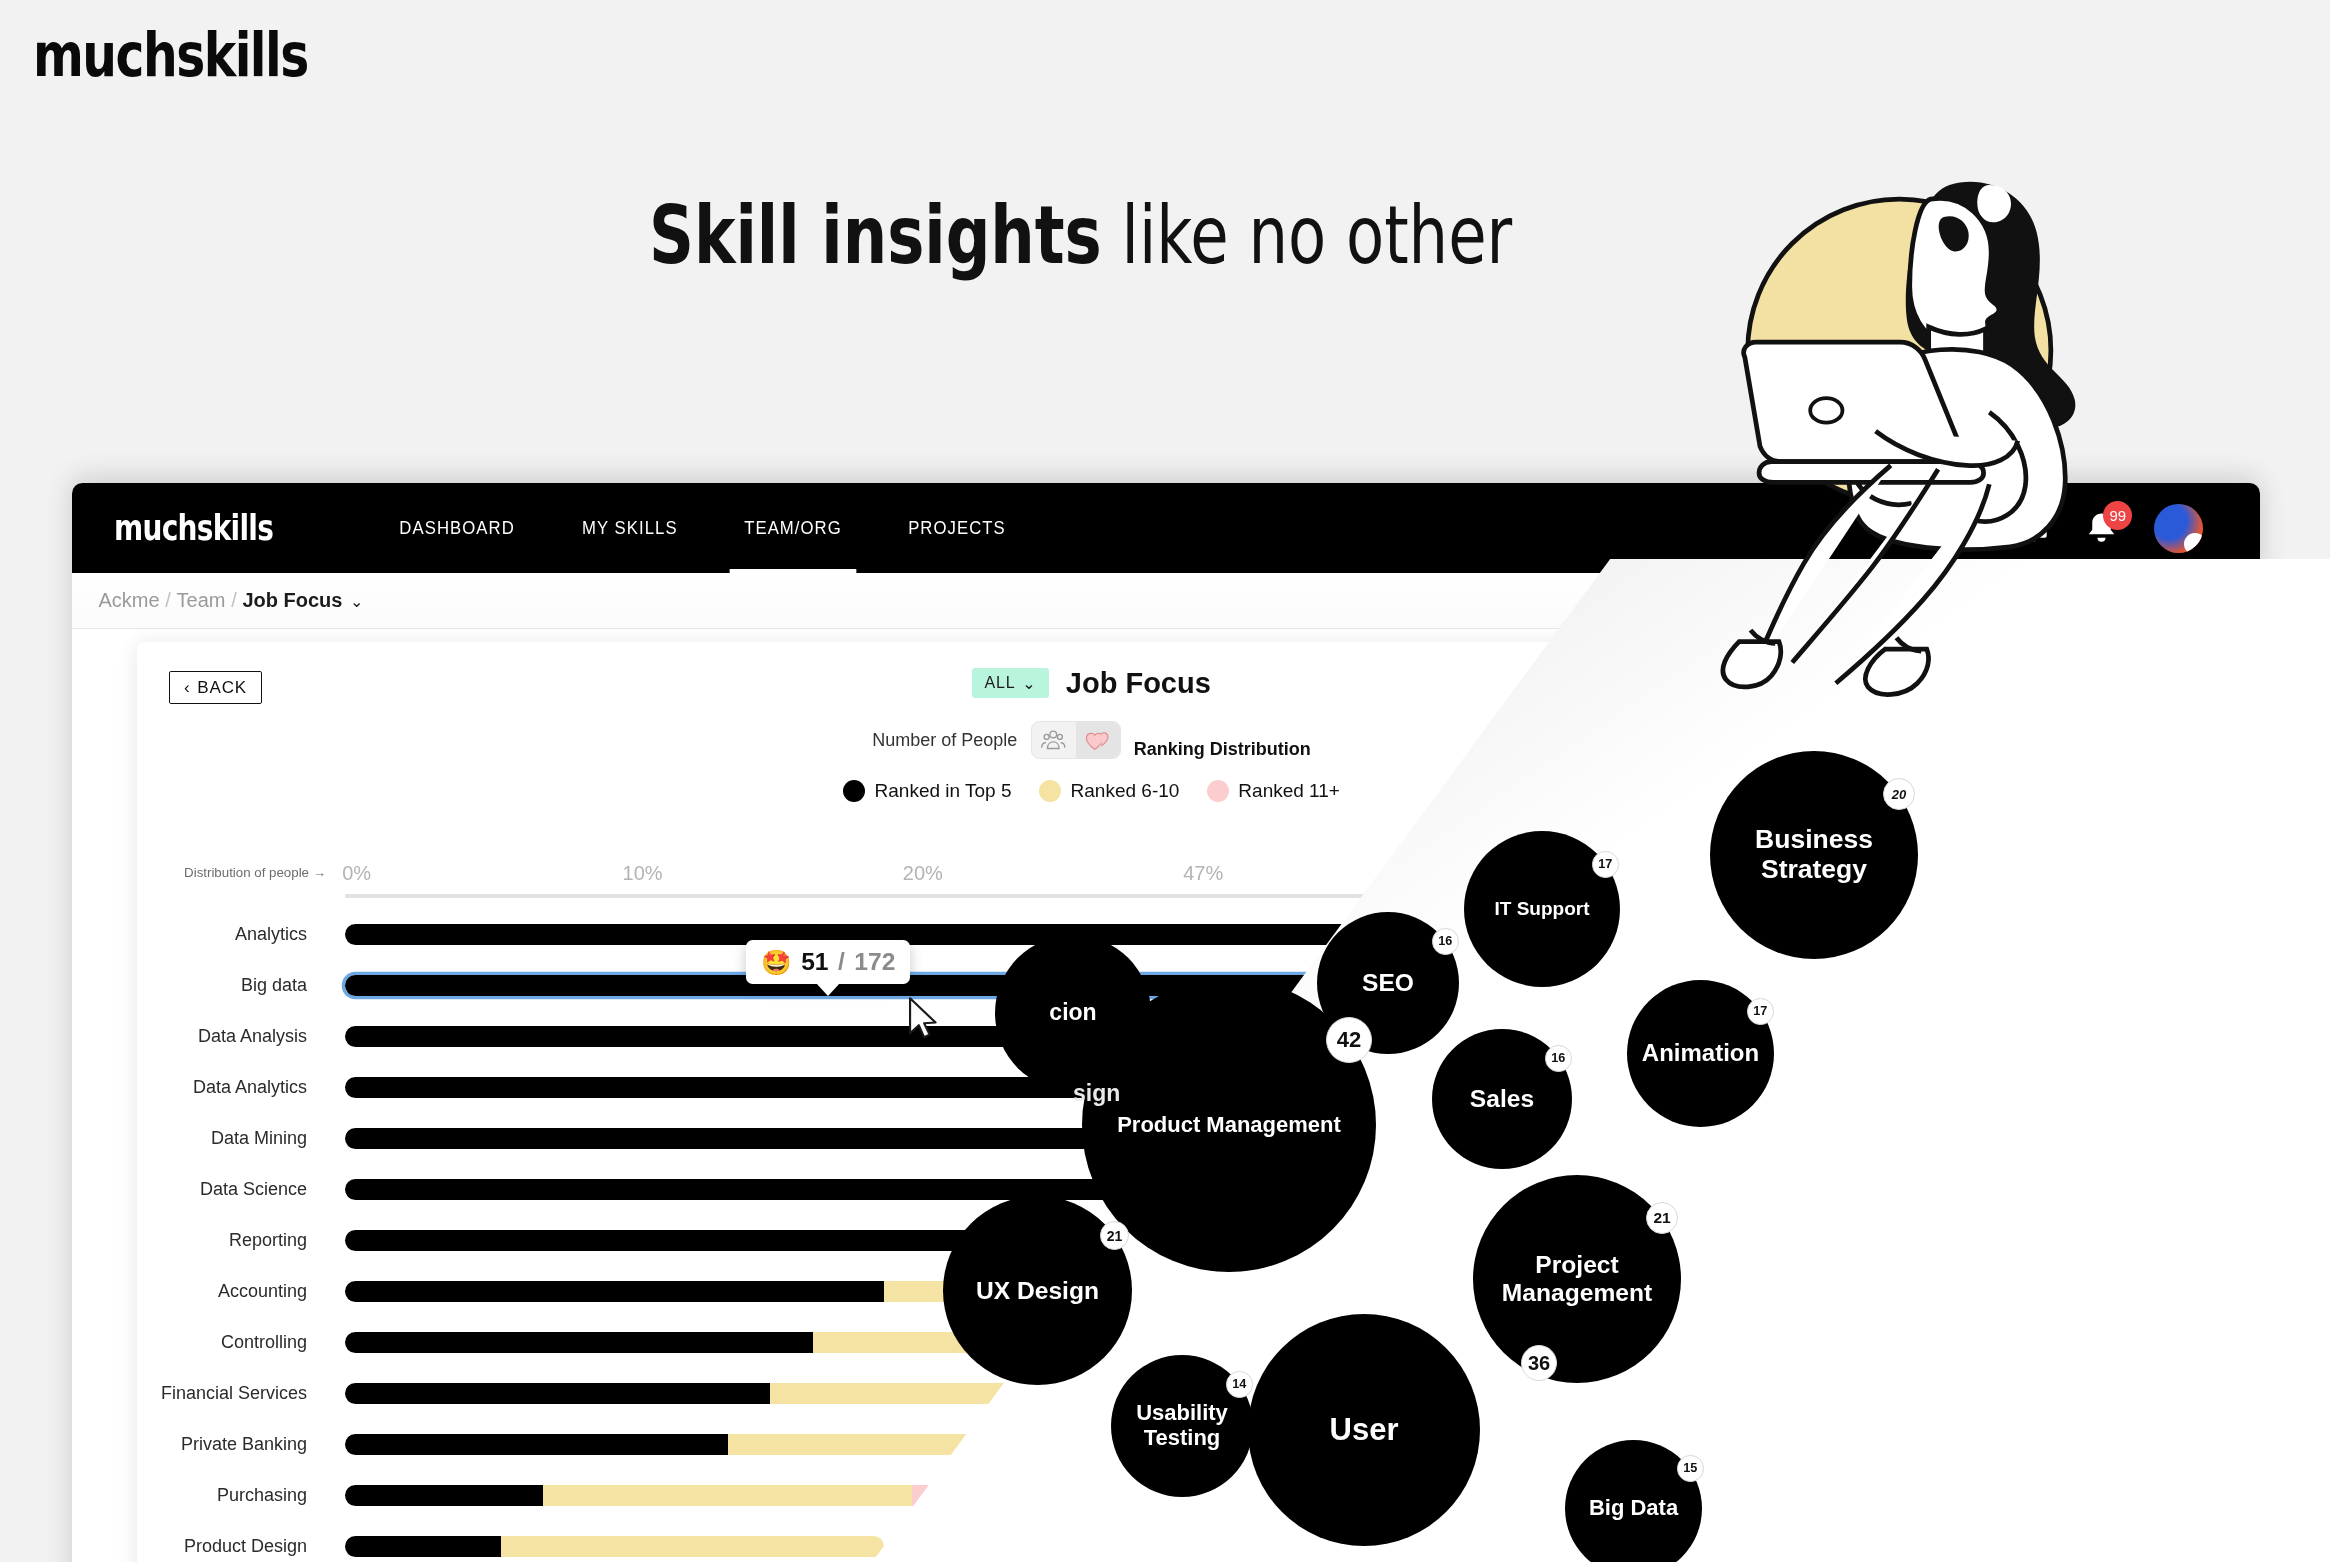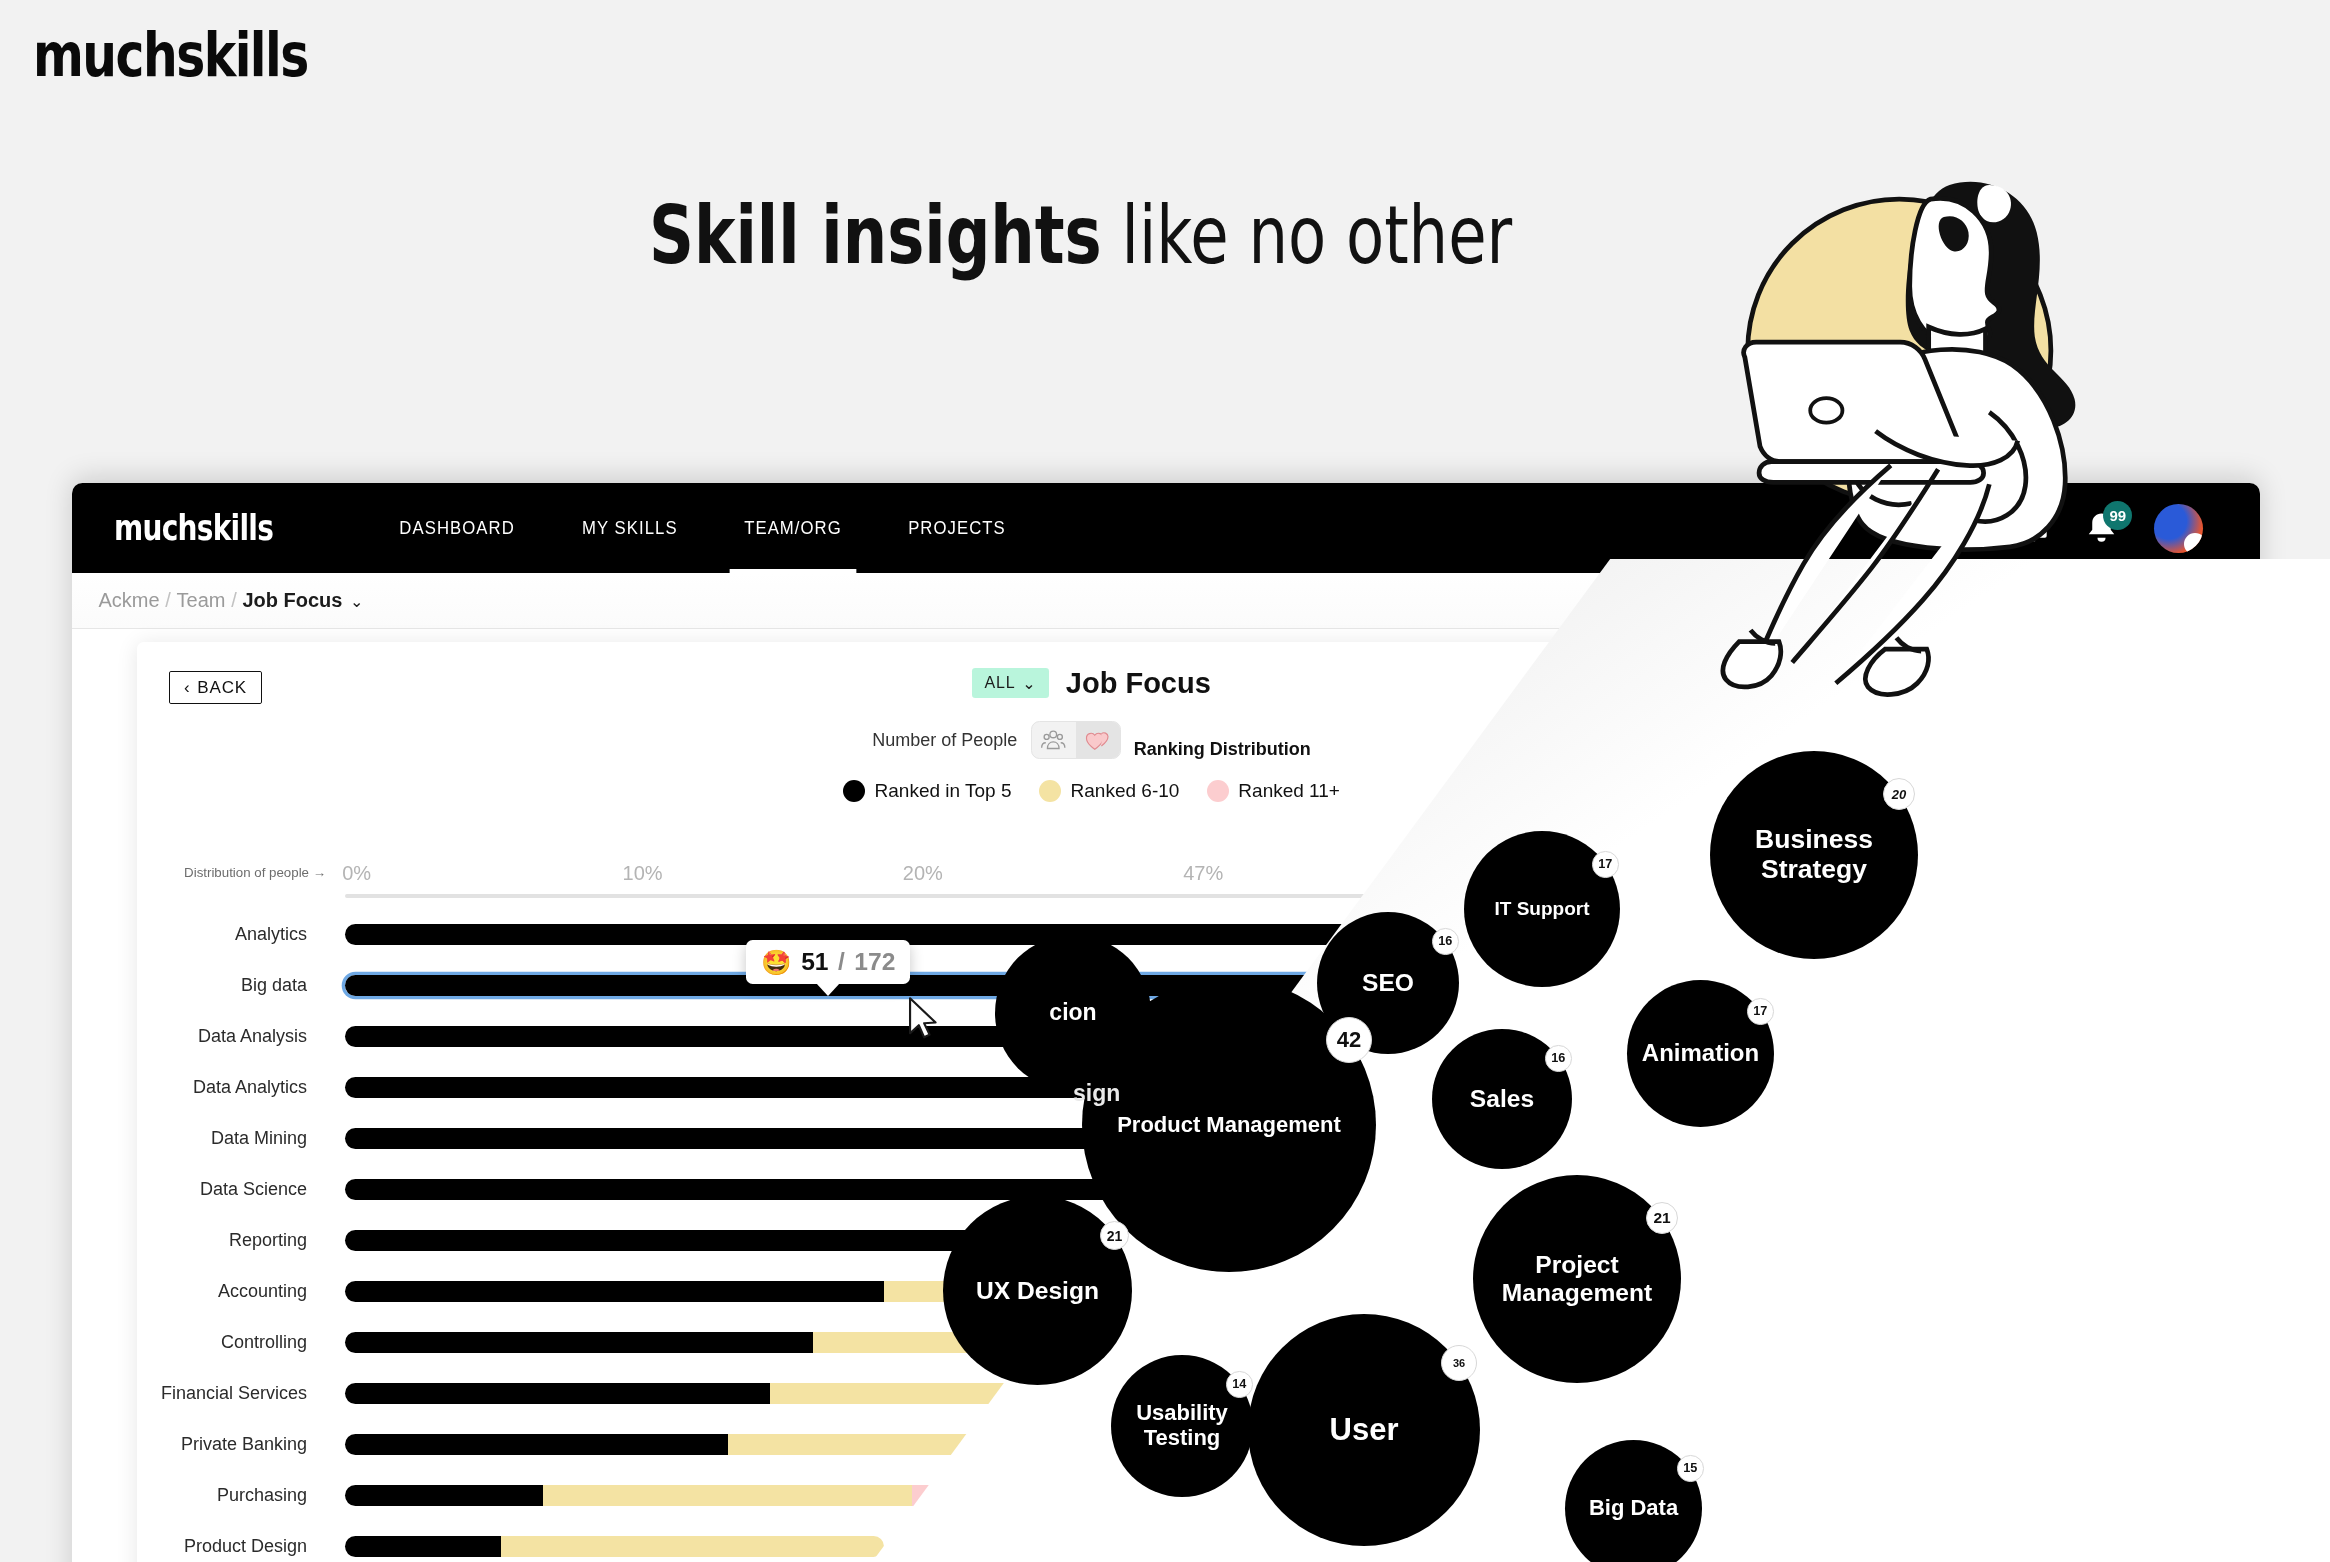--- a/index.html
+++ b/index.html
@@ -62,22 +62,22 @@
     height:4.3px; background:#fff;
   }
   .nav-right{
     position:absolute; right:57px; top:0; height:100%;
     display:flex; align-items:center; gap:34px;
   }
   .nav-icon{ position:relative; width:37px; height:37px; }
   .nav-icon svg{ width:100%; height:100%; fill:#fff; }
   .badge{
     position:absolute; top:-8.5px; right:-12.3px;
-    background:#0f766e; color:#fff; border-radius:50%;
-    width:29px; height:29px; font-size:15px; font-weight:bold;
+    background:#ef4444; color:#fff; border-radius:50%;
+    width:29px; height:29px; font-size:15px; font-weight:normal;
     display:flex; align-items:center; justify-content:center;margin-left:32px;
   }
   .avatar{
     width:49px; height:49px; border-radius:50%;
     background:radial-gradient(circle at 30% 35%, #2a5ad8 0%, #2a5ad8 38%, #e8552f 72%, #f08a5d 100%);
     position:relative; overflow:hidden;
   }
   .avatar::after{
     content:""; position:absolute; right:-2.8px; bottom:-2.8px;
     width:22px; height:22px; background:#fff; border-radius:50%;
@@ -513,21 +513,21 @@
       <span>UX Design</span>
     </div>
     <div class="bcount" style="width: 29px; height: 29px; font-size: 14px; left: 1100px; top: 1221px;">21</div>
     <div class="bubble" style="left: 1111px; top: 1355px; width: 142px; height: 142px; font-size: 22px;">
       <span>Usability Testing</span>
     </div>
     <div class="bcount" style="width: 26.5px; height: 26.5px; font-size: 12.7px; left: 1226px; top: 1371px;">14</div>
     <div class="bubble" style="left: 1248px; top: 1314px; width: 232px; height: 232px; font-size: 31px;">
       <span>User</span>
     </div>
-    <div class="bcount" style="width: 36px; height: 36px; font-size: 11px; left: 1441px; top: 1345px;">36</div>
+    <div class="bcount" style="width: 36px; height: 36px; font-size: 20px; left: 1521px; top: 1345px;">36</div>
     <div class="bubble" style="left: 1565px; top: 1440px; width: 137px; height: 137px; font-size: 22px;">
       <span>Big Data</span>
     </div>
     <div class="bcount" style="width: 26.5px; height: 26.5px; font-size: 12.7px; left: 1677px; top: 1455px;">15</div>
     <div class="bubble" style="left: 995px; top: 935px; width: 156px; height: 156px; font-size: 23px;">
       <span>cion</span>
     </div>
     <div style="position: absolute; color: rgb(233, 233, 233); font-weight: bold; font-size: 23px; left: 1073px; top: 1080px;">sign</div>
   </div>
 

